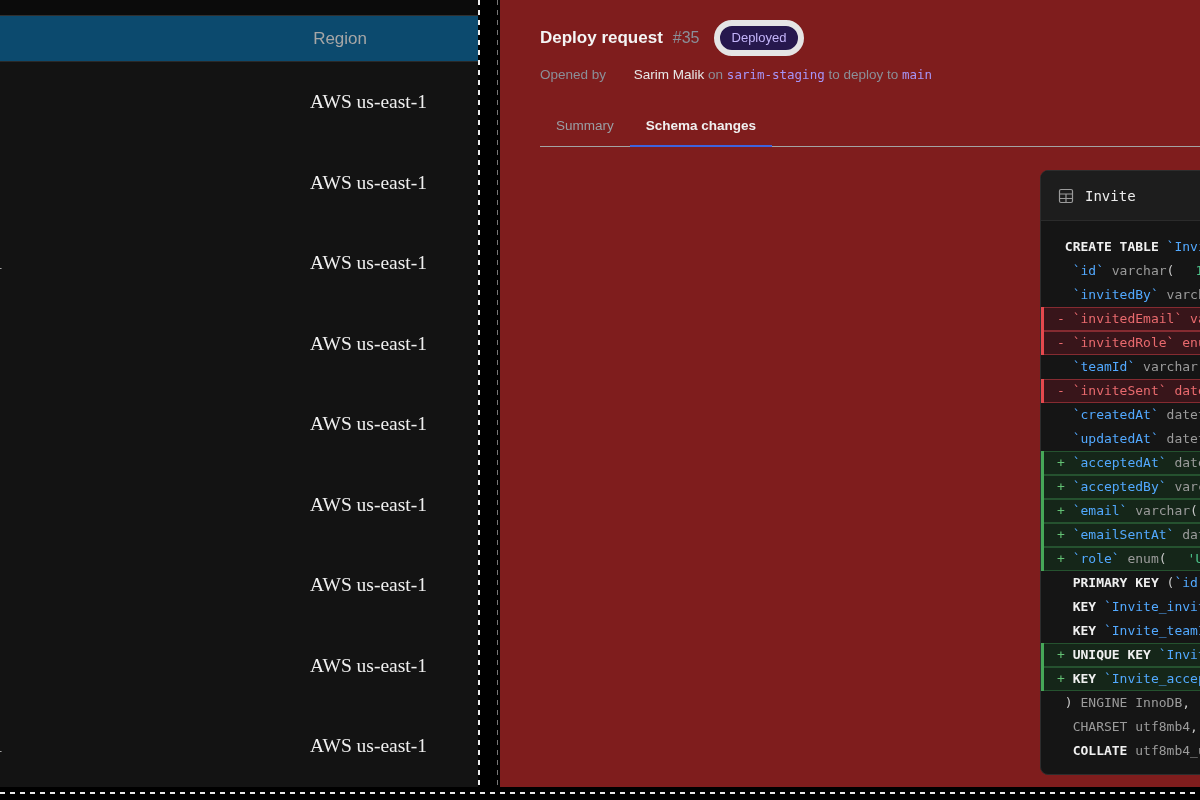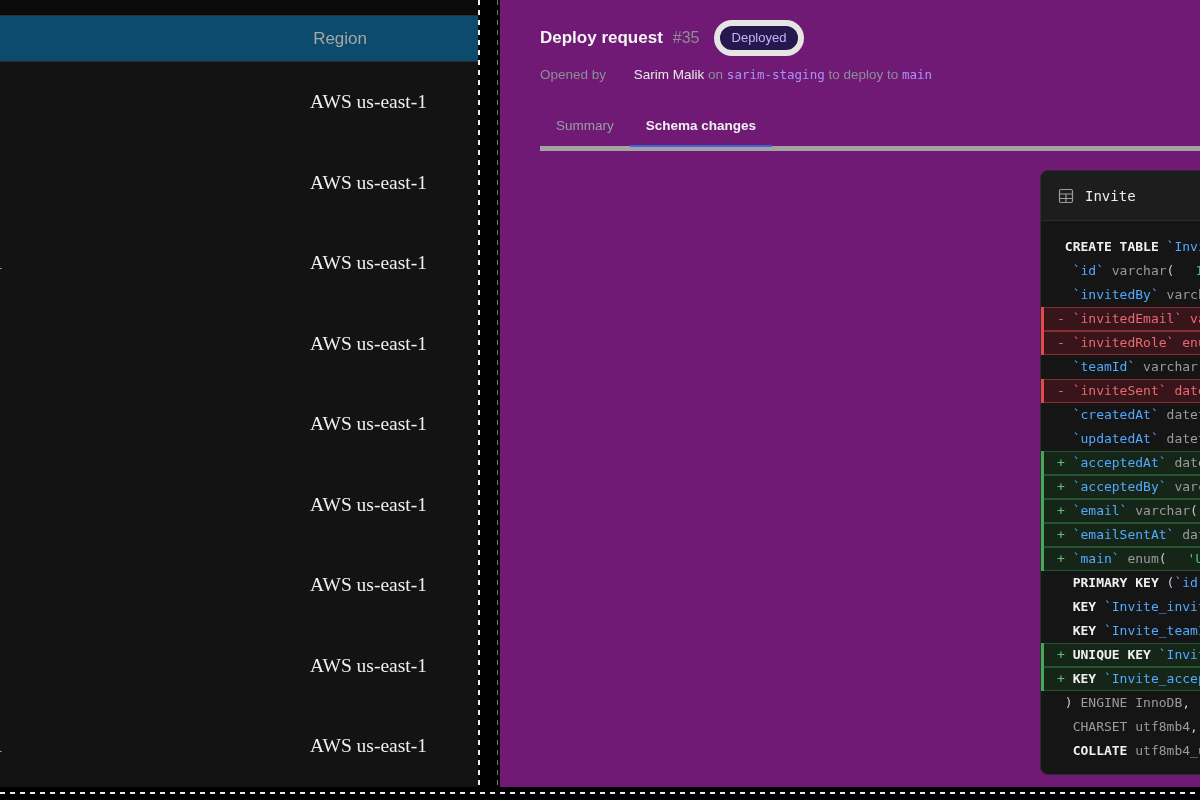--- a/index.html
+++ b/index.html
@@ -18,32 +18,32 @@
   
   .gutter{position:absolute;left:478px;top:0;width:22px;height:800px;background:#000;}
   .dash-v{position:absolute;top:0;height:800px;background-image:repeating-linear-gradient(to bottom,#ececec 0 5px,transparent 5px 10px);}
   .dash-v.first{left:0;width:2px;}
   .dash-v.second{left:19px;width:1px;opacity:.5;}
   .bottom-strip{position:absolute;left:0;top:787px;width:1200px;height:13px;background:#000;z-index:5;}
   .dash-h{position:absolute;left:0;top:5px;width:1200px;height:2px;
     background-image:repeating-linear-gradient(to right,#e9e9e9 0 5px,transparent 5px 10px);}
 
   
-  .right-panel{position:absolute;left:500px;top:0;width:700px;height:800px;background:#701a75;}
+  .right-panel{position:absolute;left:500px;top:0;width:700px;height:800px;background:#7f1d1d;}
   .dr-header{padding:20px 0 0 40px;}
   .title-row{display:flex;align-items:center;gap:10px;}
   .dr-title{font-size:17px;font-weight:700;color:#f4f4f4;margin:0;}
   .dr-number{font-size:16px;color:#8a8f98;}
   .badge{border:6px solid #e5e5e5;background:#26184d;color:#c3b4f9;font-size:13px;line-height:1;
     padding:5px 12px 6px;border-radius:999px;margin-left:4px;}
   .subtitle{margin-top:11px;font-size:13.5px;color:#8b8f98;}
   .subtitle .author{color:#e8e8e8;margin-left:24px;}
   .subtitle .branch{font-family:"DejaVu Sans Mono",monospace;font-size:12.5px;color:#a794f6;cursor:pointer;}
 
-  .tabs{margin:27px 0 0 40px;display:flex;border-bottom:5px solid #a3a3a3;align-items:center;}
+  .tabs{margin:27px 0 0 40px;display:flex;border-bottom:1px solid #a3a3a3;align-items:center;}
   .tab{padding:9px 16px 13px;font-size:13.5px;color:#9a9fa5;position:relative;cursor:pointer;}
   .tab.active{color:#f0f0f0;font-weight:700;}
   .tab.active::after{content:"";position:absolute;left:0;right:0;bottom:-1px;height:2px;background:#3e63dd;}
 
   
   .card{position:absolute;left:540px;top:170px;width:700px;height:605px;box-sizing:border-box;
     border:1px solid #2d2d2d;border-radius:8px;background:#151515;overflow:hidden;}
   .card-header{height:49px;background:#1d1d1d;border-bottom:1px solid #2b2b2b;display:flex;align-items:center;
     gap:11px;padding:0 17px;font-family:"DejaVu Sans Mono",monospace;font-size:14px;color:#ededed;}
   .tbl-icon{width:16px;height:16px;display:inline-block;}
@@ -144,21 +144,21 @@
           <div class="cl del"><span class="delt">- `invitedEmail` varchar(191) </span></div>
           <div class="cl del"><span class="delt">- `invitedRole` enum('USER', 'ADMIN') </span></div>
           <div class="cl ctx"><span class="pln">  </span><span class="ident">`teamId`</span><span class="pln"> </span><span class="typ">varchar</span><span class="pln">(</span></div>
           <div class="cl del"><span class="delt">- `inviteSent` datetime(3),</span></div>
           <div class="cl ctx"><span class="pln">  </span><span class="ident">`createdAt`</span><span class="pln"> </span><span class="typ">datetime</span></div>
           <div class="cl ctx"><span class="pln">  </span><span class="ident">`updatedAt`</span><span class="pln"> </span><span class="typ">datetime</span></div>
           <div class="cl add"><span class="sign">+ </span><span class="ident">`acceptedAt`</span><span class="pln"> </span><span class="typ">datetime</span></div>
           <div class="cl add"><span class="sign">+ </span><span class="ident">`acceptedBy`</span><span class="pln"> </span><span class="typ">varchar</span></div>
           <div class="cl add"><span class="sign">+ </span><span class="ident">`email`</span><span class="pln"> </span><span class="typ">varchar</span><span class="pln">(</span><span class="num">191</span></div>
           <div class="cl add"><span class="sign">+ </span><span class="ident">`emailSentAt`</span><span class="pln"> </span><span class="typ">datetime</span></div>
-          <div class="cl add"><span class="sign">+ </span><span class="ident">`main`</span><span class="pln"> </span><span class="typ">enum</span><span class="pln">(</span><span class="str">'USER'</span></div>
+          <div class="cl add"><span class="sign">+ </span><span class="ident">`role`</span><span class="pln"> </span><span class="typ">enum</span><span class="pln">(</span><span class="str">'USER'</span></div>
           <div class="cl ctx"><span class="pln">  </span><span class="kw">PRIMARY KEY</span><span class="pln"> (</span><span class="ident">`id`</span></div>
           <div class="cl ctx"><span class="pln">  </span><span class="kw">KEY</span><span class="pln"> </span><span class="ident">`Invite_invitedBy_idx`</span></div>
           <div class="cl ctx"><span class="pln">  </span><span class="kw">KEY</span><span class="pln"> </span><span class="ident">`Invite_teamId_idx`</span></div>
           <div class="cl add"><span class="sign">+ </span><span class="kw">UNIQUE KEY</span><span class="pln"> </span><span class="ident">`Invite_email_teamId_key`</span></div>
           <div class="cl add"><span class="sign">+ </span><span class="kw">KEY</span><span class="pln"> </span><span class="ident">`Invite_acceptedBy_idx`</span></div>
           <div class="cl ctx"><span class="pln"> ) </span><span class="typ">ENGINE InnoDB</span><span class="pln">,</span></div>
           <div class="cl ctx"><span class="pln">  </span><span class="typ">CHARSET utf8mb4</span><span class="pln">,</span></div>
           <div class="cl ctx"><span class="pln">  </span><span class="kw">COLLATE</span><span class="pln"> </span><span class="typ">utf8mb4_unicode_ci</span></div>
         </div>
     </div>

